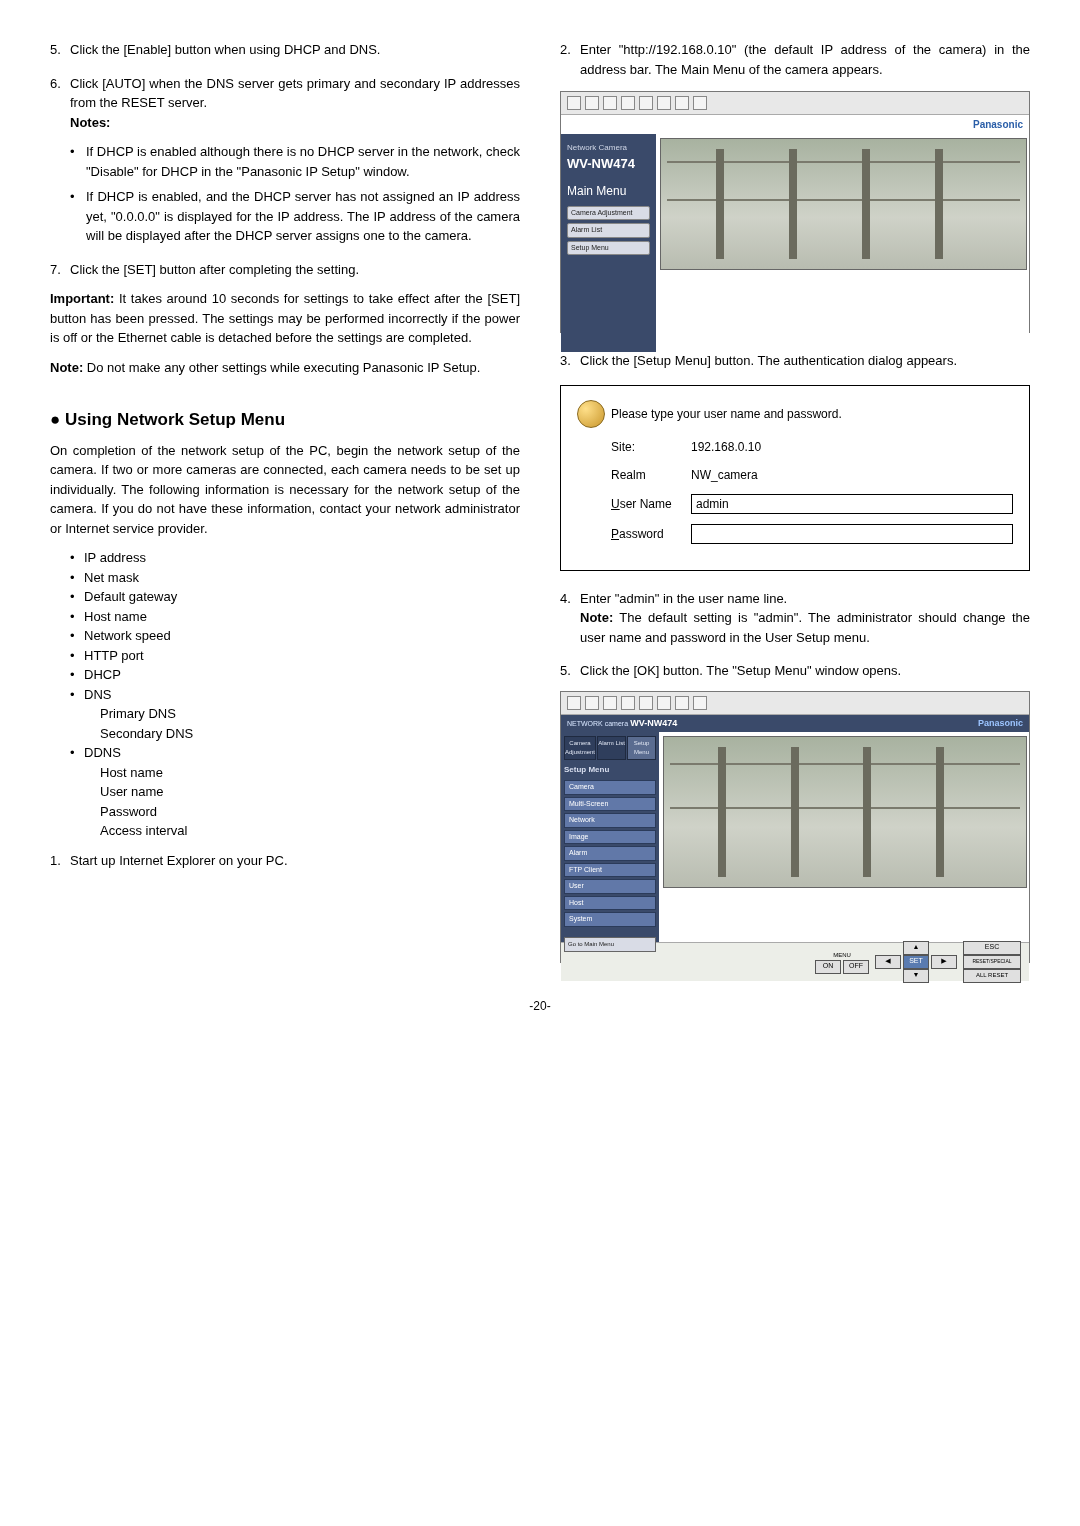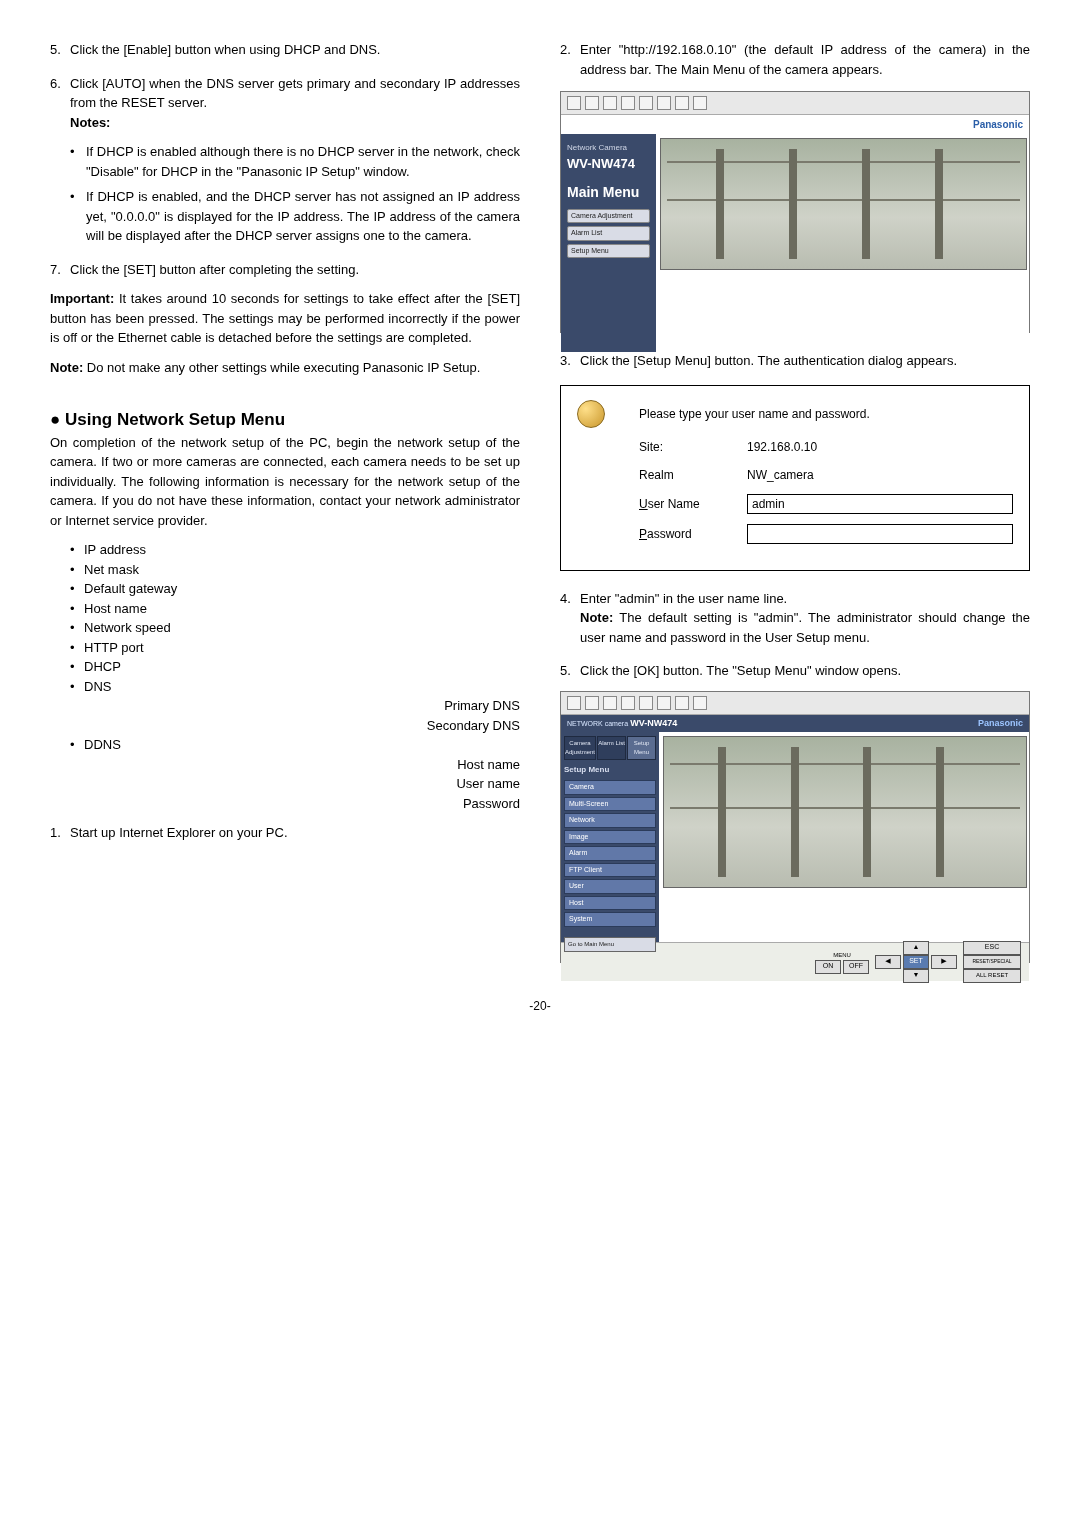--- a/index.html
+++ b/index.html
@@ -40,26 +40,27 @@
   }
   .bullet-dot {
     width: 16px;
     flex-shrink: 0;
   }
   .bold { font-weight: bold; }
   .section-title {
     font-size: 17px;
     font-weight: bold;
     margin-top: 30px;
+    margin-bottom: 8px;
   }
   .para { text-align: justify; margin-bottom: 10px; }
   .simple-bullets { margin: 8px 0 10px 0; }
   .sb-row { display: flex; padding-left: 20px; }
   .sb-dot { width: 14px; flex-shrink: 0; }
-  .sb-sub { padding-left: 50px; text-align: right; }
+  .sb-sub { padding-left: 50px; }
   .page-num { text-align: center; margin-top: 30px; font-size: 12px; }
 
   
   .shot1 {
     border: 1px solid #777;
     margin: 12px 0 18px 0;
     height: 240px;
     background: #fff;
     position: relative;
     font-size: 9px;
@@ -78,21 +79,21 @@
   .shot1-side {
     width: 95px;
     background: #3a4a6a;
     color: #fff;
     padding: 8px 6px;
     box-sizing: border-box;
   }
   .brand { text-align: right; color: #2a5ea8; font-weight: bold; padding: 2px 6px; font-size: 10px; }
   .nc-label { font-size: 8px; color: #cfd6e6; }
   .model { font-size: 13px; font-weight: bold; margin-bottom: 8px; }
-  .mm-title { font-size: 14px; font-weight: bold; margin-bottom: 6px; }
+  .mm-title { font-size: 12px; font-weight: normal; margin-bottom: 6px; }
   .mm-btn {
     background: #d9dce6;
     color: #222;
     border: 1px solid #888;
     border-radius: 2px;
     font-size: 7px;
     padding: 1px 3px;
     margin-bottom: 3px;
   }
   .shot1-main { flex: 1; background: #fff; padding: 4px; }
@@ -118,21 +119,21 @@
     color: #fff;
     font-weight: bold;
     padding: 3px 6px;
     display: flex;
     justify-content: space-between;
     align-items: center;
   }
   .dlg-ctrls { display: flex; gap: 2px; }
   .dlg-x { width: 16px; height: 14px; background: #c0c0c0; border: 1px solid #000; font-size: 10px; text-align: center; line-height: 12px; color: #000; font-weight: bold; }
   .dlg-body { padding: 14px 16px 16px 16px; }
-  .dlg-row { display: flex; align-items: center; margin-bottom: 10px; gap: 28px; }
+  .dlg-row { display: flex; align-items: center; margin-bottom: 10px; }
   .dlg-icon { width: 34px; flex-shrink: 0; }
   .key-icon {
     width: 26px; height: 26px; border-radius: 50%;
     background: radial-gradient(circle at 30% 30%, #ffe08a, #c9962b);
     border: 1px solid #8a6a20;
   }
   .dlg-lbl { width: 80px; flex-shrink: 0; }
   .dlg-val { flex: 1; }
   .dlg-input {
     width: 100%;
@@ -301,20 +302,21 @@
         </div>
       <div class="sb-sub">Primary DNS</div>
       <div class="sb-sub">Secondary DNS</div>
       <div class="sb-row">
           <div class="sb-dot">•</div>
           <div>DDNS</div>
         </div>
       <div class="sb-sub">Host name</div>
       <div class="sb-sub">User name</div>
       <div class="sb-sub">Password</div>
+      <div class="sb-sub">Access interval</div>
     </div>
 
     <div class="step" style="margin-top:10px;">
       <div class="step-num">1.</div>
       <div class="step-body">Start up Internet Explorer on your PC.</div>
     </div>
 
   </div>
 
   <div class="col">

